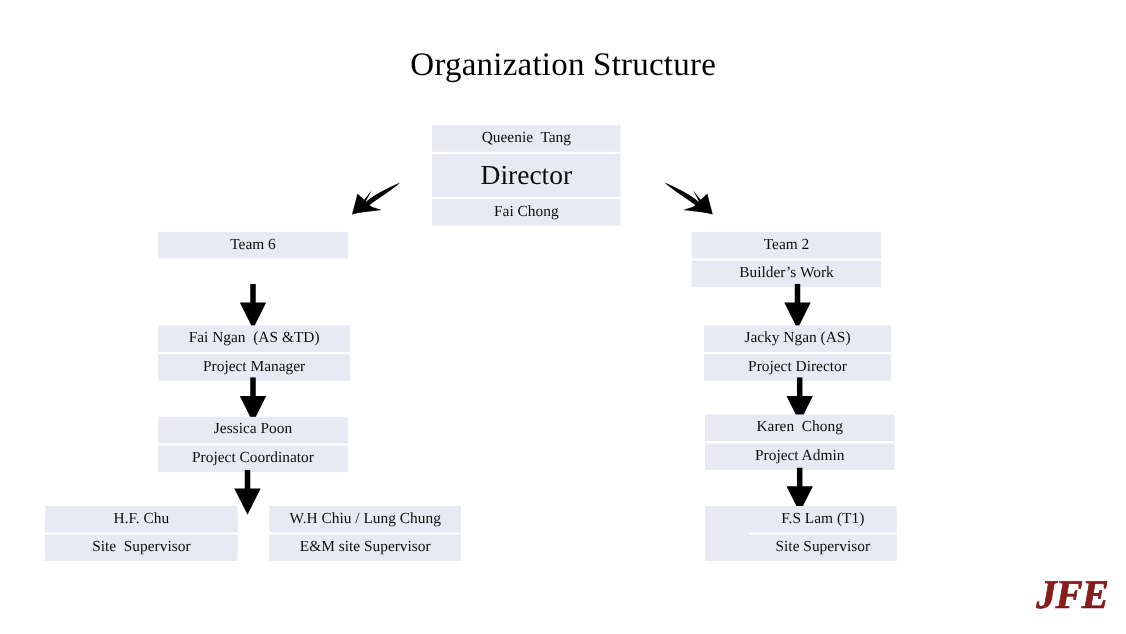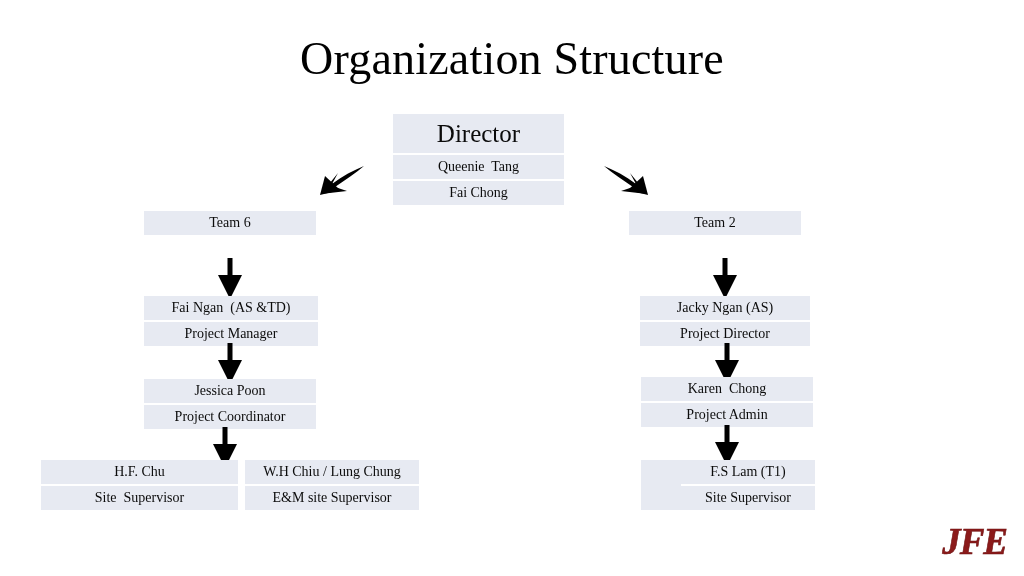--- a/index.html
+++ b/index.html
@@ -21,21 +21,21 @@
   }
 
   
   .title {
     position: absolute;
     left: 0;
     top: 31px;
     width: 1024px;
     text-align: center;
     font-family: "Liberation Serif", "DejaVu Serif", serif;
-    font-size: 46px;
+    font-size: 30px;
     line-height: 56px;
     color: #000000;
     letter-spacing: 0.2px;
     white-space: pre;
   }
 
   
   .box {
     position: absolute;
     background: #E7EAF2;
@@ -89,22 +89,22 @@
   }
 </style>
 </head>
 <body>
 
 <div id="slide">
 
   <div class="title">Organization Structure</div>
 
   <div class="box" style="left:393px; top:114px; width:171px;">
+    <div class="cell norm">Queenie  Tang</div>
     <div class="cell big">Director</div>
-    <div class="cell norm">Queenie  Tang</div>
     <div class="cell norm">Fai Chong</div>
   </div>
 
   <div class="arrow" style="left:314px; top:164px; width:52px; height:36px;">
     <svg width="52" height="36" viewBox="0 0 52 36">
       <path d="M50 2 C40 6 28 12 18 20 L24 9 L7 30 L33 27 L21 23 C31 16 42 9 50 2 Z" fill="#000000"></path>
       <path d="M6 31 L11 12 L26 26 Z" fill="#000000"></path>
     </svg>
   </div>
 
@@ -140,32 +140,33 @@
     <div class="cell norm">Jessica Poon</div>
     <div class="cell norm">Project Coordinator</div>
   </div>
 
   <div class="arrow" style="left:210px; top:427px; width:30px; height:42px;">
     <svg width="30" height="42" viewBox="0 0 30 42">
       <path d="M12.5 0 L17.5 0 L17.5 17 L27 17 L15 41 L3 17 L12.5 17 Z" fill="#000000"></path>
     </svg>
   </div>
 
-  <div class="box" style="left:41px; top:460px; width:197px;border-radius:13px;">
+  <div class="box" style="left:41px; top:460px; width:175px;border-radius:13px;">
     <div class="cell norm">H.F. Chu</div>
     <div class="cell norm">Site  Supervisor</div>
   </div>
 
   <div class="box" style="left:245px; top:460px; width:174px;">
     <div class="cell norm">W.H Chiu / Lung Chung</div>
     <div class="cell norm">E&amp;M site Supervisor</div>
   </div>
 
   <div class="box" style="left:629px; top:211px; width:172px;">
     <div class="cell norm">Team 2</div>
+    <div class="cell norm">Builder’s Work</div>
   </div>
 
   <div class="arrow" style="left:710px; top:258px; width:30px; height:42px;">
     <svg width="30" height="42" viewBox="0 0 30 42">
       <path d="M12.5 0 L17.5 0 L17.5 17 L27 17 L15 41 L3 17 L12.5 17 Z" fill="#000000"></path>
     </svg>
   </div>
 
   <div class="box" style="left:640px; top:296px; width:170px;">
     <div class="cell norm">Jacky Ngan (AS)</div>

